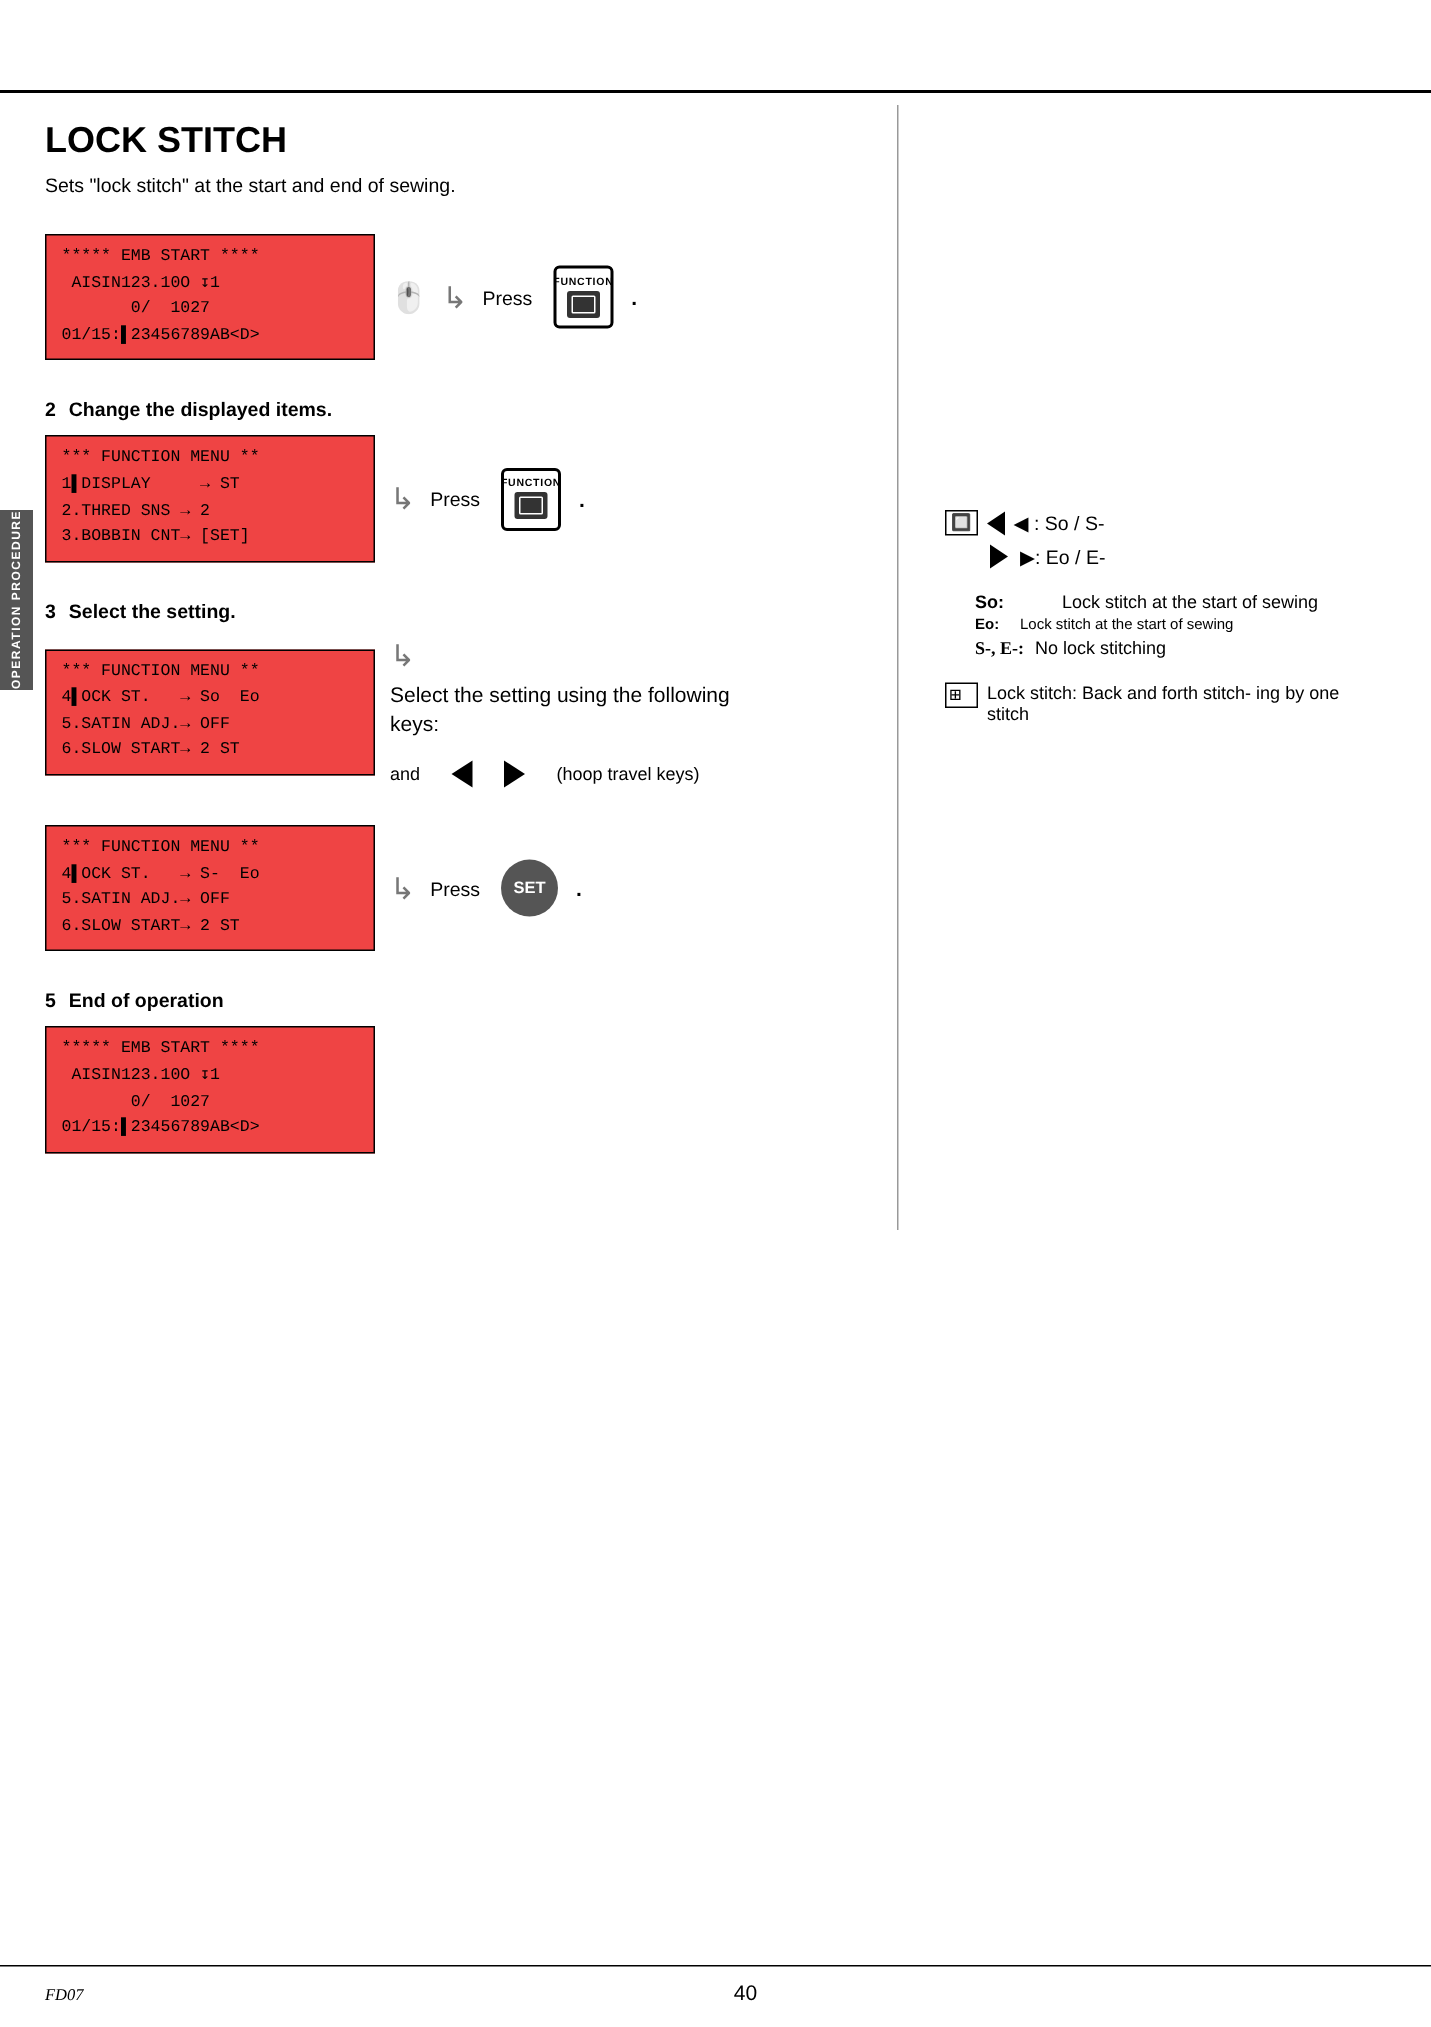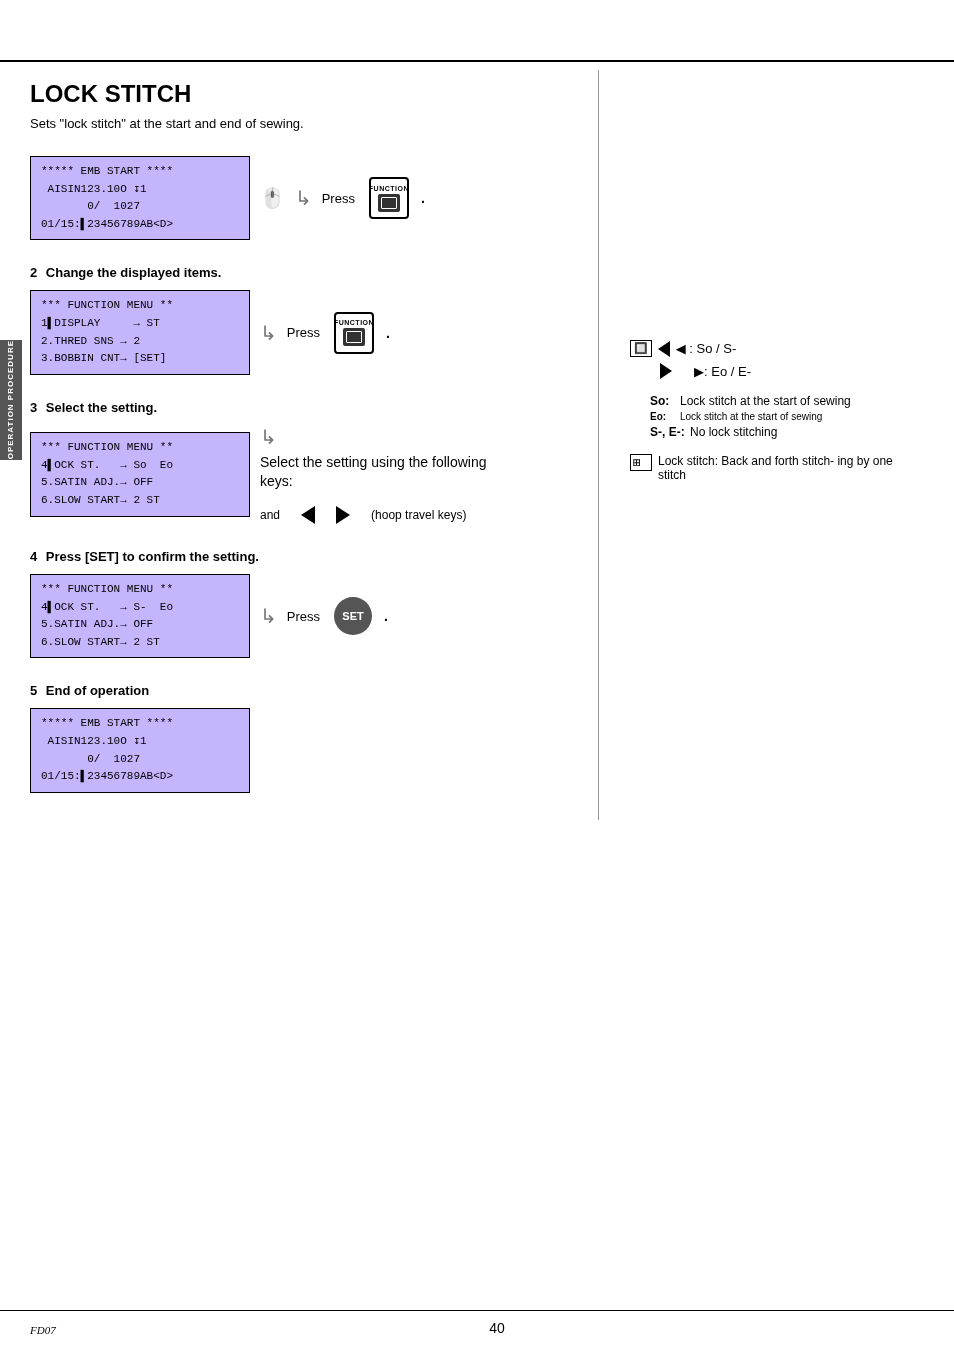--- a/index.html
+++ b/index.html
@@ -100,21 +100,21 @@
 
     
     .lcd-box {
       border: 1.5px solid #000;
       padding: 6px 10px;
       font-family: 'Courier New', Courier, monospace;
       font-size: 11px;
       line-height: 1.6;
       display: inline-block;
       min-width: 220px;
-      background: #c4b5fd;
+      background: #ef4444;
     }
 
     
     .step-row {
       display: flex;
       align-items: center;
       gap: 10px;
     }
 
     
@@ -319,24 +319,20 @@
             <span>and</span>
             <span style="display:inline-block; width:0; height:0; border-top:9px solid transparent; border-bottom:9px solid transparent; border-right:14px solid #000;"></span>
             <span style="display:inline-block; width:0; height:0; border-top:9px solid transparent; border-bottom:9px solid transparent; border-left:14px solid #000;"></span>
             <span>(hoop travel keys)</span>
           </div>
         </div>
       </div>
     </div>
 
     <div class="step-section">
-      <div class="step-heading">
-        <span class="step-number">4</span>
-        <span>Press [SET] to confirm the setting.</span>
-      </div>
       <div class="step-row">
         <div class="lcd-box">
           <div>*** FUNCTION MENU **</div>
           <div>4▌OCK ST. &nbsp; → S- &nbsp;Eo</div>
           <div>5.SATIN ADJ.→ OFF</div>
           <div>6.SLOW START→ 2 ST</div>
         </div>
         <span style="font-size:20px; color:#777;">↳</span>
         <span class="press-text">Press</span>
         <div class="set-btn">SET</div>
@@ -362,36 +358,36 @@
   </div>
 
   <div class="right-content">
 
     <div style="display:flex; align-items:center; gap:6px; margin-bottom:6px;">
       <span style="font-size:11px; border:1px solid #000; padding:1px 3px; font-family:monospace;">🔲</span>
       <span style="display:inline-block; width:0; height:0; border-top:8px solid transparent; border-bottom:8px solid transparent; border-right:12px solid #000;"></span>
       <span>◀ : So / S-</span>
     </div>
 
-    <div style="display:flex; align-items:center; gap:22px; margin-bottom:15px; margin-left:30px;">
+    <div style="display:flex; align-items:center; gap:8px; margin-bottom:15px; margin-left:30px;">
       <span style="display:inline-block; width:0; height:0; border-top:8px solid transparent; border-bottom:8px solid transparent; border-left:12px solid #000;"></span>
       <span>▶: Eo / E-</span>
     </div>
 
     <div style="margin-left: 20px;">
-      <div style="display:flex; margin-bottom:3px; font-size:12px;">
+      <div style="display:flex; margin-bottom:3px; font-size:12px;gap:28px;">
         <span style="min-width:30px; font-weight:bold;">So:</span>
         <span>Lock stitch at the start of sewing</span>
       </div>
       <div style="display:flex; margin-bottom:3px; font-size:10px;">
         <span style="min-width:30px; font-weight:bold;">Eo:</span>
         <span>Lock stitch at the start of sewing</span>
       </div>
       <div style="display:flex; margin-bottom:15px; font-size:12px;">
-        <span style="min-width:40px; font-weight:bold;">S-, E-:</span>
+        <span style="min-width:40px; font-weight:bold;font-family:Liberation Serif, serif;">S-, E-:</span>
         <span>No lock stitching</span>
       </div>
     </div>
 
     <div style="display:flex; align-items:flex-start; gap:6px; font-size:12px;">
       <span style="font-size:13px; border:1px solid #000; padding:0 2px; font-family:monospace; min-width:22px;">⊞</span>
       <span>Lock stitch: Back and forth stitch-
 ing by one stitch</span>
     </div>
 

